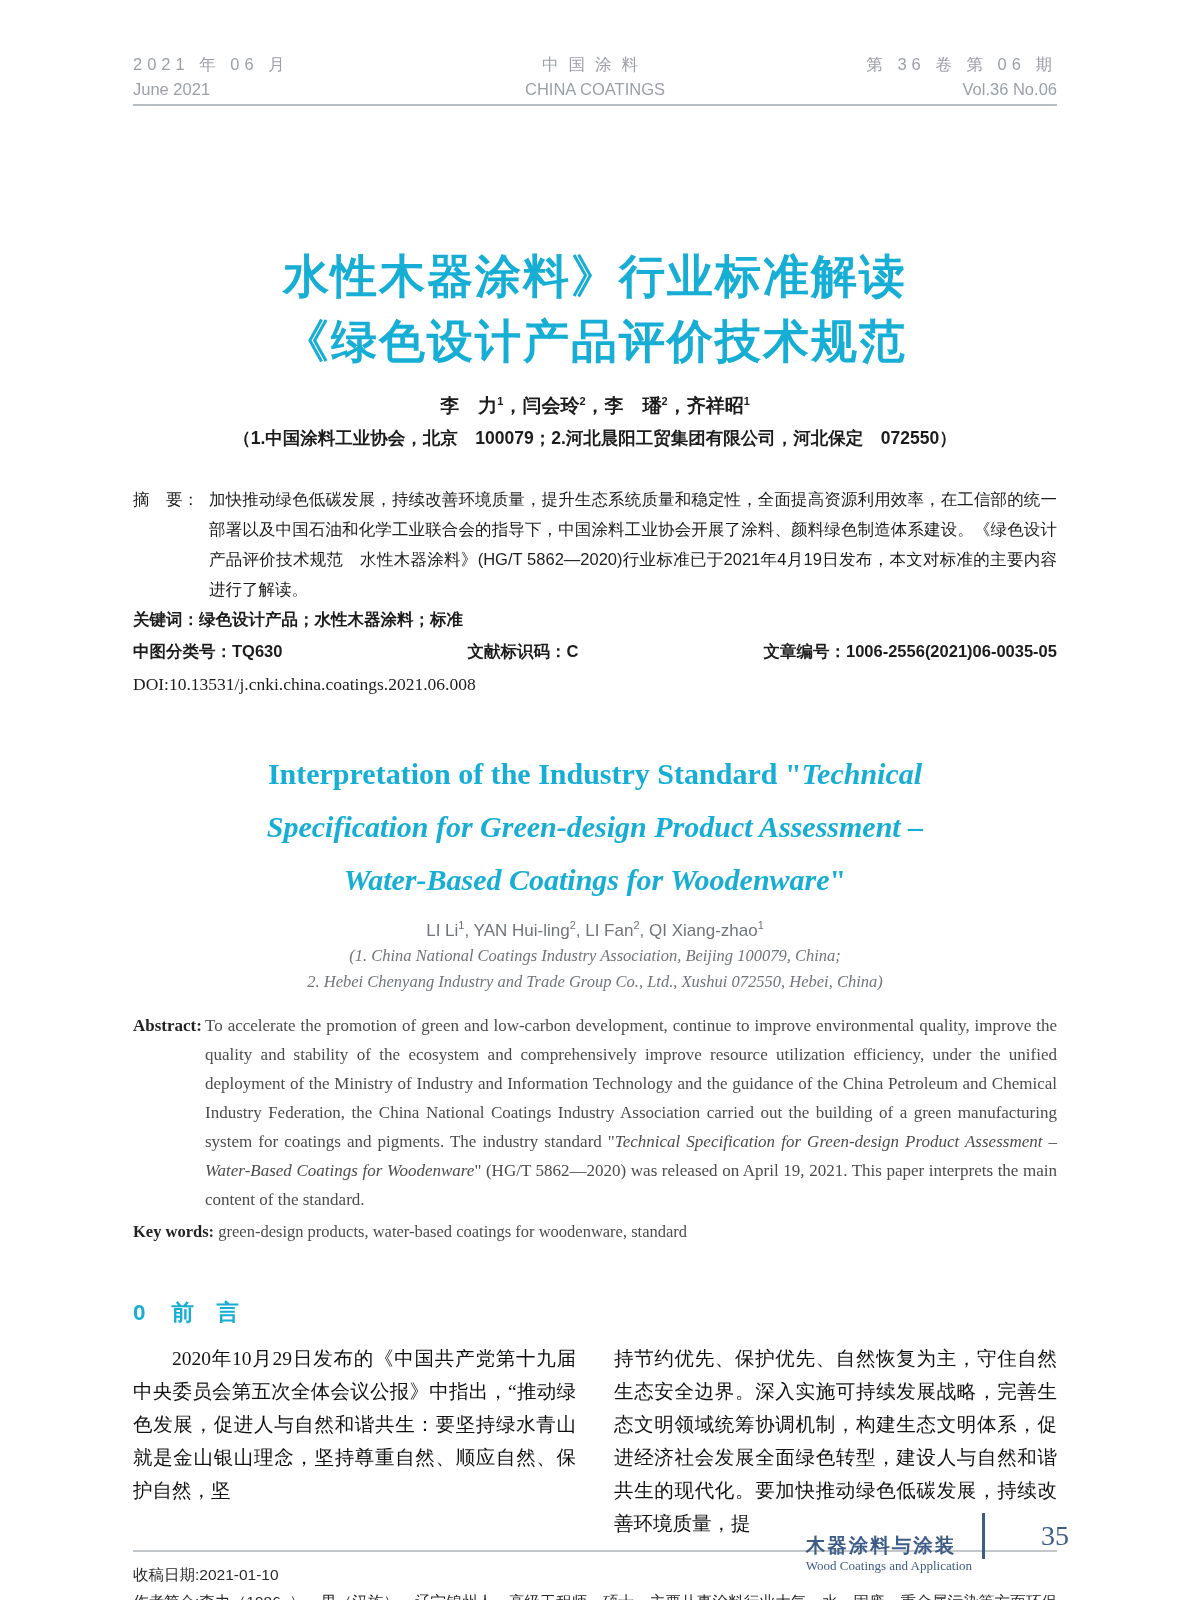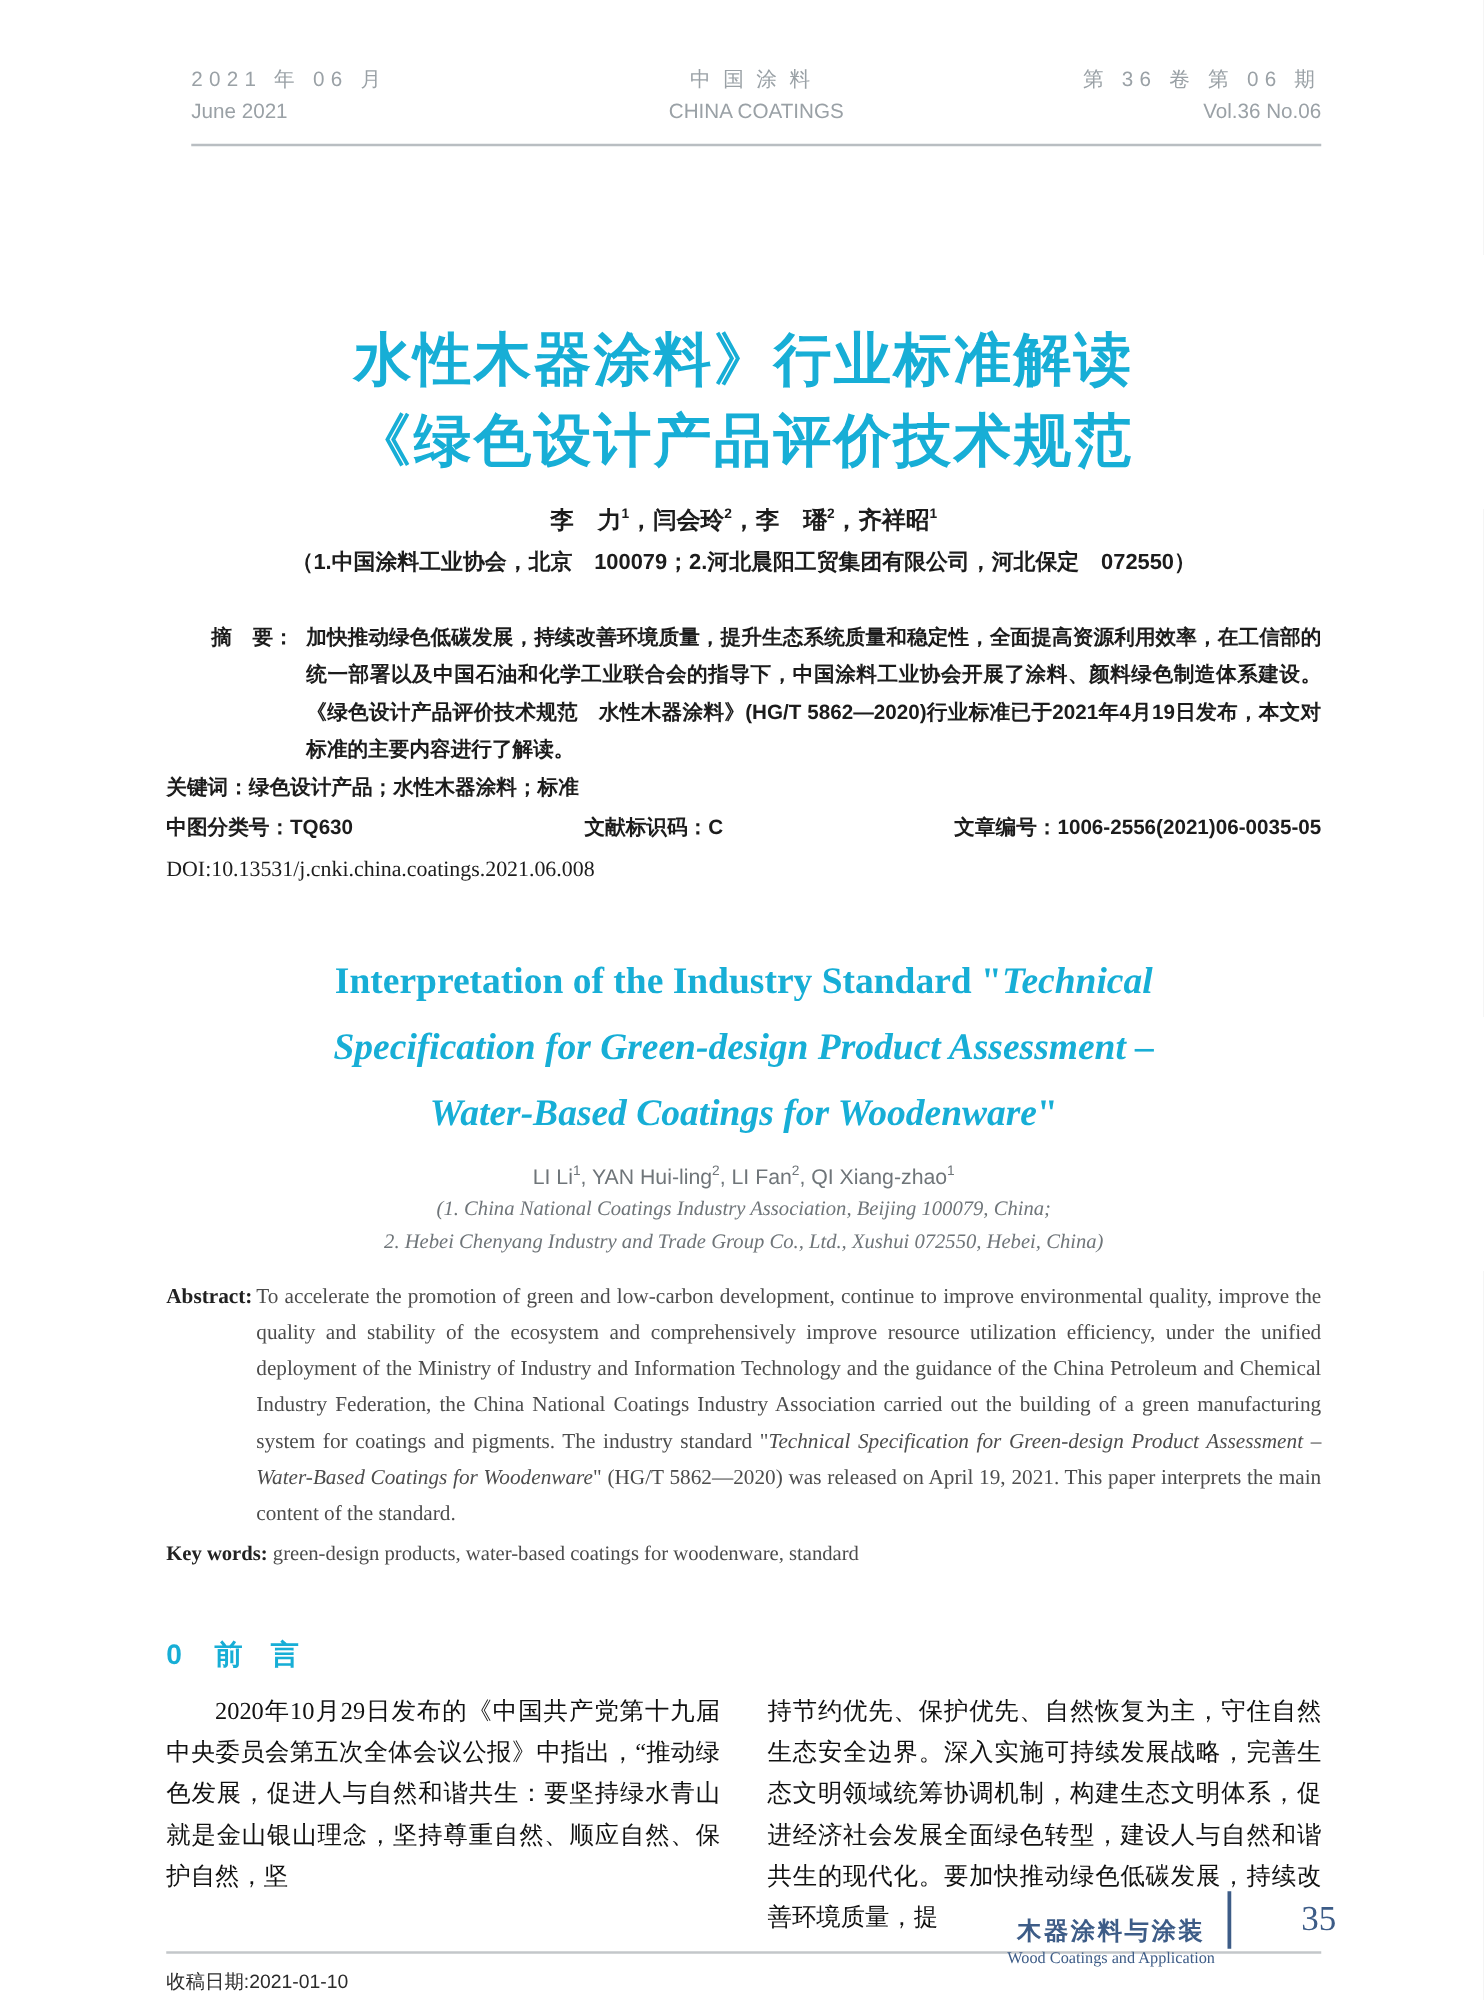--- a/index.html
+++ b/index.html
@@ -14,22 +14,21 @@
     overflow: hidden;
   }
   .content { padding: 0 130px 0 133px; }
 
   
   .runhead {
     margin-top: 52px;
     display: flex; justify-content: space-between; align-items: flex-end;
     color: #9aa1a6;
     border-bottom: 2px solid #b9bec2;
-    padding-bottom: 13px;
-    margin-left: 20px;
+    padding-bottom: 2px;
   }
   .runhead .cell { line-height: 25px; font-size: 16.5px; }
   .runhead .c-left { text-align: left; width: 220px; }
   .runhead .c-mid { text-align: center; flex: 1; }
   .runhead .c-right { text-align: right; width: 220px; }
   .runhead .zh { letter-spacing: 5px; }
   .runhead .mid-zh { letter-spacing: 10px; }
 
   
   .title-zh {
@@ -51,21 +50,21 @@
   .authors-zh sup, .authors-en sup { font-size: 11px; vertical-align: super; line-height: 0; }
   .affil-zh {
     margin-top: 7px; text-align: center;
     font-size: 17.5px; font-weight: bold; line-height: 25px;
   }
 
   
   .abs-zh {
     margin-top: 33px;
     display: flex;
-    font-size: 16.5px; font-weight: bold; line-height: 30px; margin-left: 36px;
+    font-size: 16.5px; font-weight: normal; line-height: 30px;
   }
   .abs-zh .lbl { flex: 0 0 76px; white-space: nowrap; }
   .abs-zh .txt { flex: 1; text-align: justify; }
   .kw-zh {
     font-size: 16.5px; font-weight: bold; line-height: 30px;
   }
   .meta-row {
     margin-top: 2px;
     display: flex; justify-content: space-between;
     font-size: 16.5px; font-weight: bold; line-height: 30px;
@@ -148,21 +147,21 @@
   .footnote .hang .lbl { white-space: nowrap; }
   .footnote .hang .txt { flex: 1; text-align: justify; }
 
   
   .pagefoot {
     position: absolute;
     right: 118px; top: 1498px;
     display: flex; align-items: center;
     color: var(--navy);
   }
-  .pagefoot .names { text-align: center; padding-right: 10px; margin-top: 35px; }
+  .pagefoot .names { text-align: left; padding-right: 10px; margin-top: 35px; }
   .pagefoot .zh { font-size: 19.5px; font-weight: bold; letter-spacing: 2px; line-height: 24px; }
   .pagefoot .en { font-family: "Liberation Serif", serif; font-size: 13px; line-height: 17px; }
   .pagefoot .bar { width: 3px; height: 46px; background: var(--navy); }
   .pagefoot .num {
     font-family: "Liberation Serif", serif;
     font-size: 28px; padding-left: 13px; line-height: 46px; margin-left: 43px;
   }
 
   :root { --cyan: #17aed6; --navy: #3d5c87; }
 </style>

